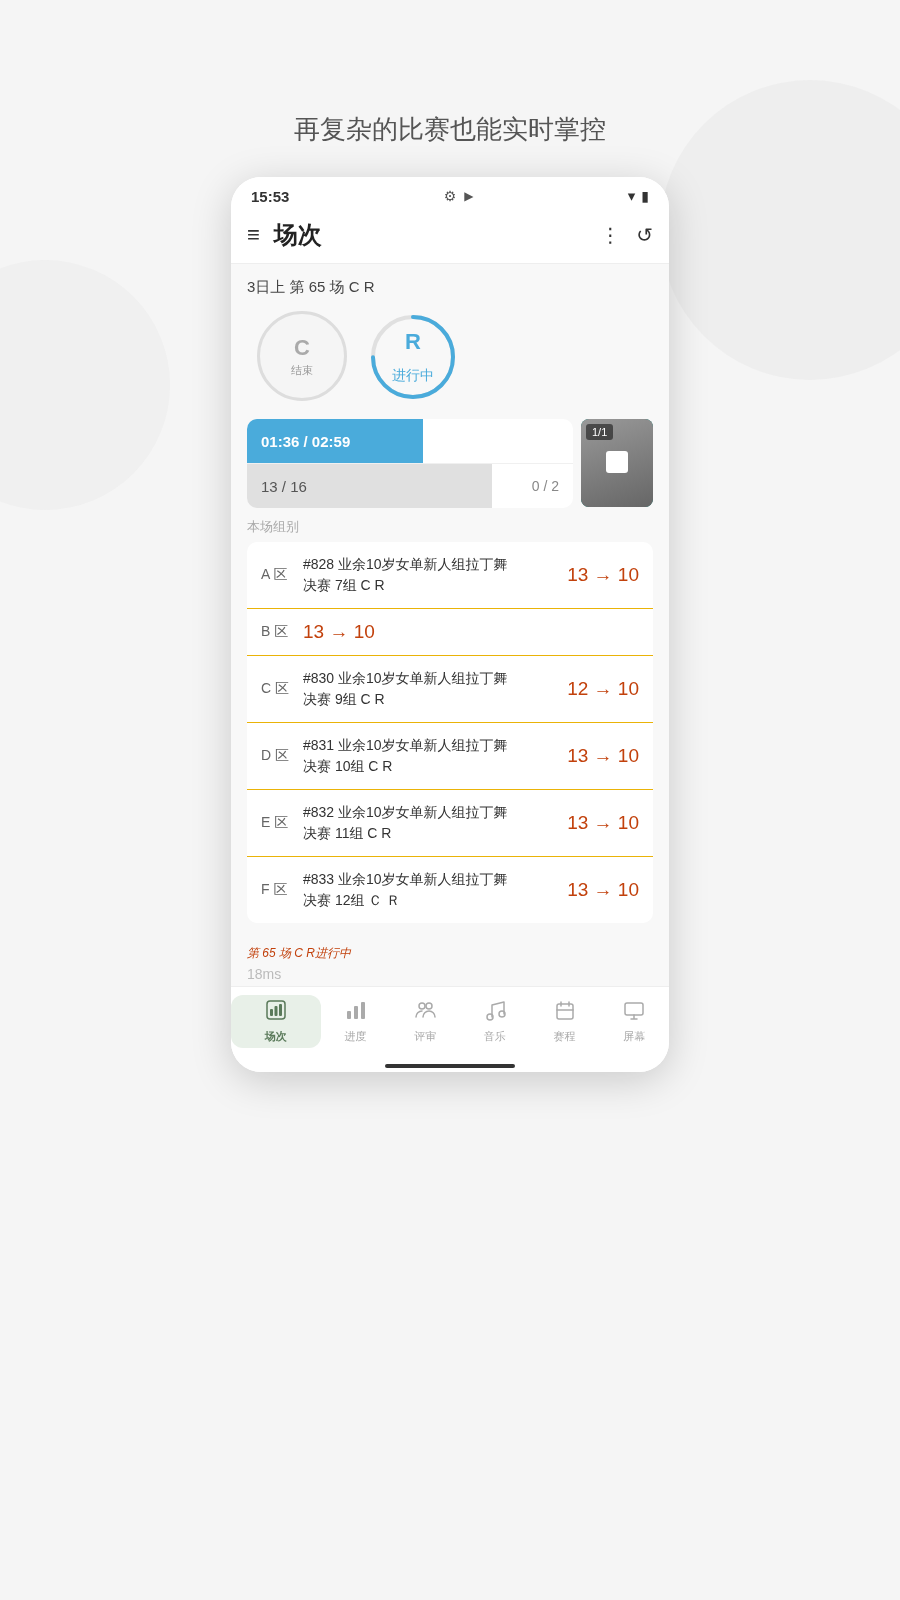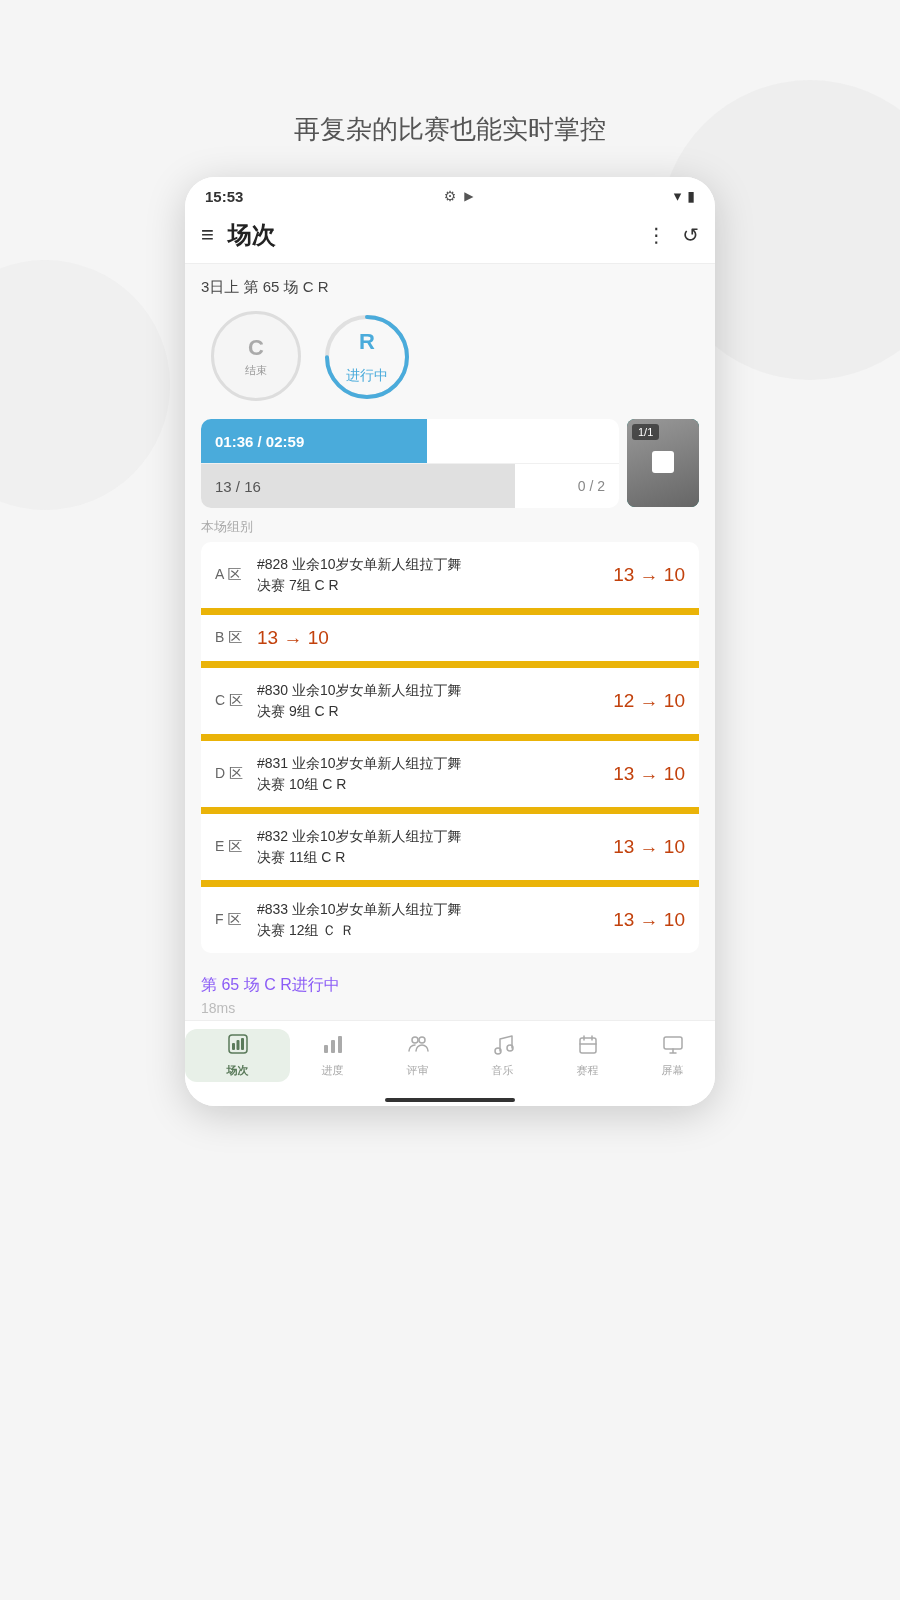--- a/index.html
+++ b/index.html
@@ -45,21 +45,21 @@
       letter-spacing: 4px;
     }
     .page-subtitle {
       font-size: 26px;
       color: #555;
       margin-top: 12px;
     }
 
     
     .phone-frame {
-      width: 530px;
+      width: 438px;
       margin: 0 auto;
       background: #fff;
       border-radius: 30px;
       box-shadow: 0 8px 40px rgba(0,0,0,0.18);
       overflow: hidden;
       position: relative;
     }
 
     
     .status-bar {
@@ -258,21 +258,21 @@
     
     .groups-table {
       background: #fff;
       border-radius: 10px;
       overflow: hidden;
     }
     .group-row {
       display: flex;
       align-items: center;
       padding: 12px 14px;
-      border-bottom: 7px solid #eab308;
+      border-bottom: 1px solid #eab308;
       gap: 10px;
     }
     .group-row:last-child {
       border-bottom: none;
     }
     .zone-label {
       font-size: 14px;
       color: #666;
       width: 32px;
       flex-shrink: 0;
@@ -285,23 +285,24 @@
     }
     .group-score {
       font-size: 19px;
       color: #c2410c;
       white-space: nowrap;
     }
 
     
     .footer-status {
       padding: 8px 16px 4px;
-      font-size: 16px;
-      color: #8b5cf6;
+      font-size: 12px;
+      color: #c2410c;
       background: #f8f8f8;
+      font-style: italic;
     }
 
     
     .bottom-nav {
       display: flex;
       background: #fff;
       border-top: 1px solid #eee;
       padding: 8px 0 10px;
     }
     .nav-item {

